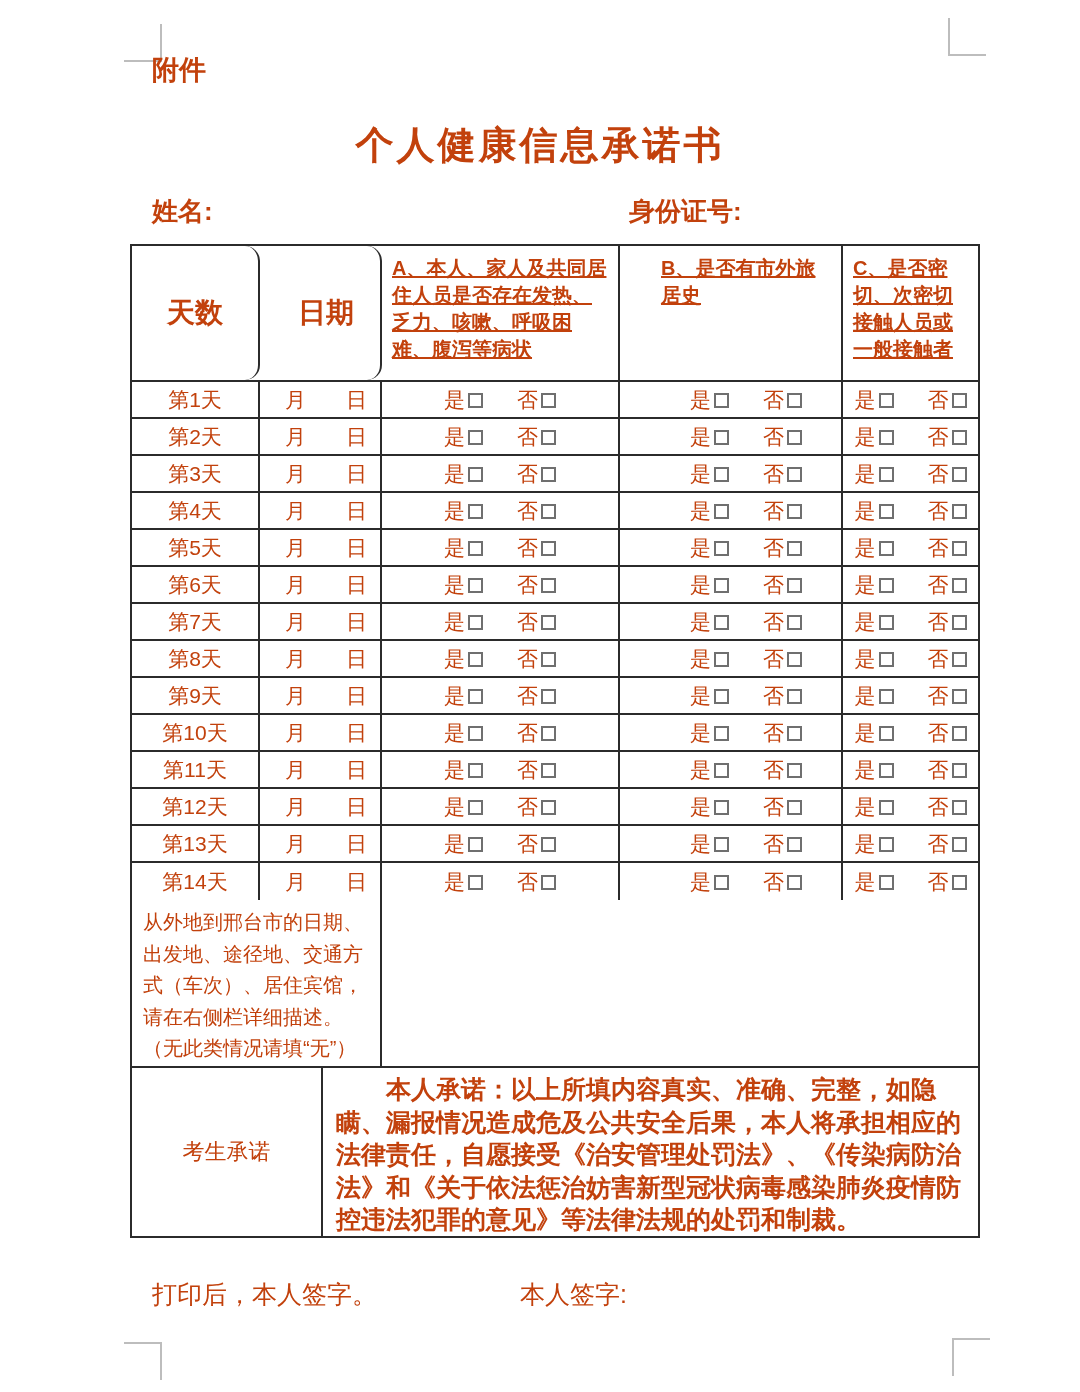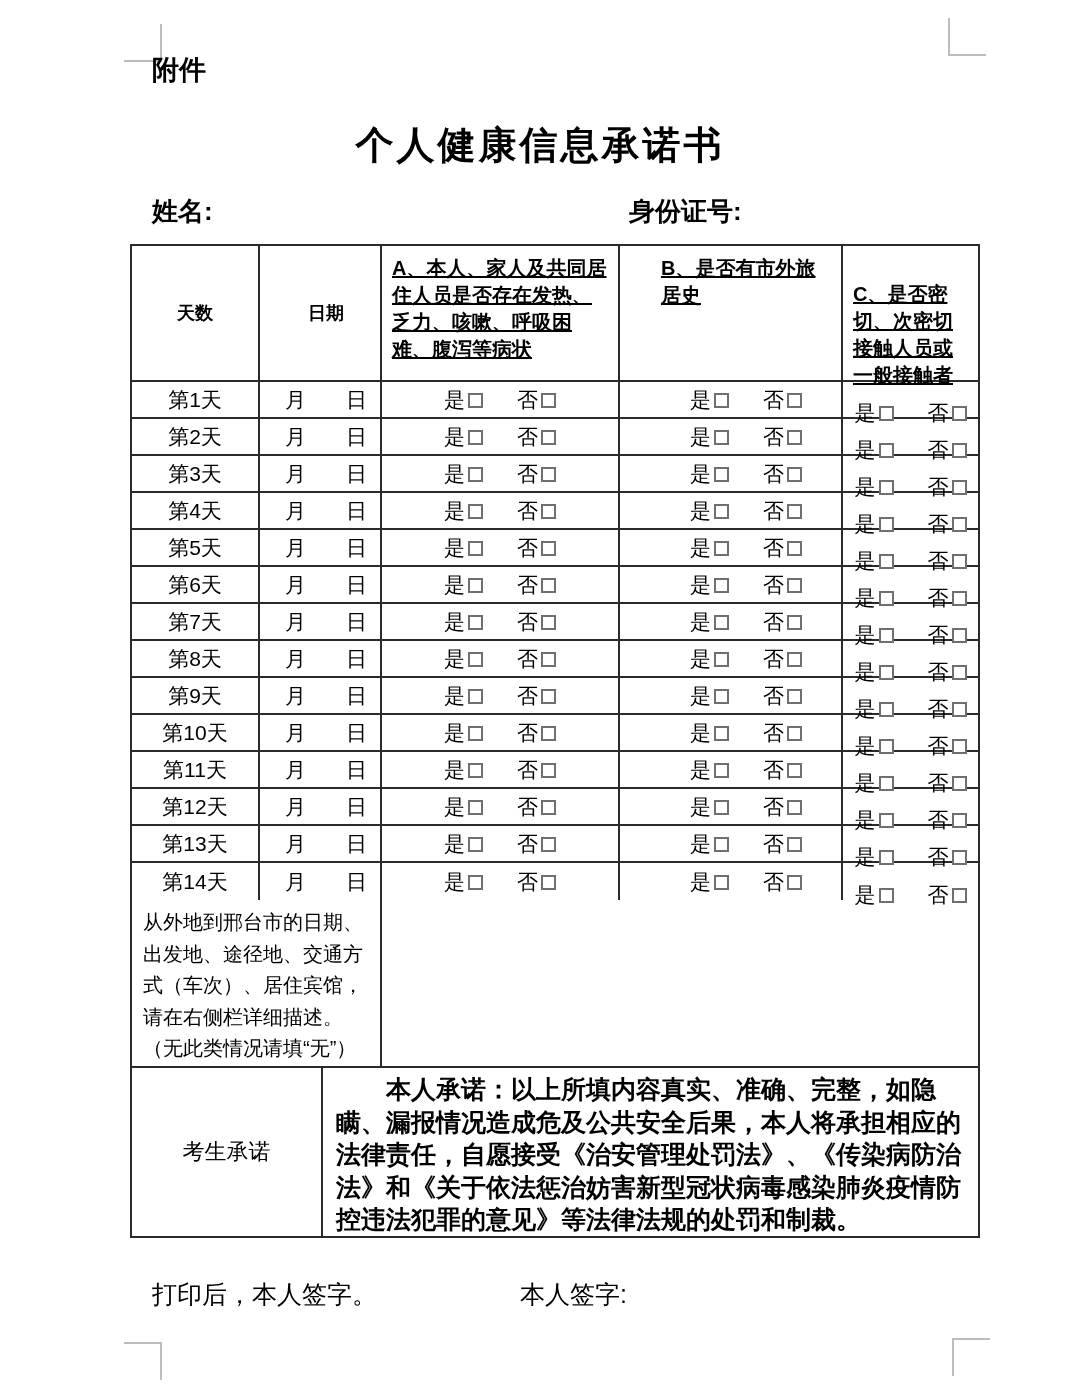--- a/index.html
+++ b/index.html
@@ -1,20 +1,20 @@
 <!DOCTYPE html>
 <html><head>
 <meta charset="utf-8">
 <style>
   * { margin:0; padding:0; box-sizing:border-box; }
   html,body { background:#e9e9e9; }
   body { font-family:"Liberation Sans", sans-serif; }
   .page {
     position:relative; width:1080px; height:1392px;
-    background:#ffffff; color:#000000; overflow:hidden;
+    background:#ffffff; color:#c2410c; overflow:hidden;
     margin:0 auto;
   }
   
   .mark { position:absolute; width:38px; height:38px; }
   .mark.tl { left:124px; top:24px;  border-right:2px solid #bdbdbd; border-bottom:2px solid #bdbdbd; }
   .mark.tr { left:948px; top:18px;  border-left:2px solid #bdbdbd;  border-bottom:2px solid #bdbdbd; }
   .mark.bl { left:124px; top:1342px; border-right:2px solid #bdbdbd; border-top:2px solid #bdbdbd; }
   .mark.br { left:952px; top:1338px; border-left:2px solid #bdbdbd;  border-top:2px solid #bdbdbd; }
 
   .attachment { position:absolute; left:152px; top:52px; font-size:27px; font-weight:bold; }
@@ -27,26 +27,26 @@
 
   
   .doc-table {
     position:absolute; left:130px; top:244px; width:850px;
     border:2px solid #2b2b2b; background:#fff;
   }
   .row { display:flex; border-bottom:2px solid #2b2b2b; }
   .row:last-child { border-bottom:none; }
   .cell { border-right:2px solid #2b2b2b; display:flex; align-items:center; justify-content:center; }
   .cell:last-child { border-right:none; }
-  .c1 { width:128px; } .c2 { width:122px;padding-left:12px; } .c3 { width:238px; } .c4 { width:192px;margin-left:31px; } .c5 { flex:1;margin-top:26px; }
+  .c1 { width:128px; } .c2 { width:122px;padding-left:12px; } .c3 { width:238px; } .c4 { width:192px;margin-left:31px; } .c5 { flex:1; }
 
   .header-row { height:136px; font-weight:bold; font-size:20px; }
   .header-row .hdr-text { justify-content:flex-start; align-items:flex-start;
       padding:9px 10px; line-height:27px; text-align:left; display:block;text-decoration:underline; }
-  .header-row .c1, .header-row .c2 { font-size:18px; }
+  .header-row .c1, .header-row .c2 { font-size:28px;border-radius:15px; }
 
   .day-row { height:37px; font-size:21px; }
   .day-row .date { gap:40px; }
   .choice { gap:34px; }
   .pair { display:inline-flex; align-items:center; gap:3px; white-space:nowrap; }
   .box { width:15px; height:15px; border:2px solid #6f6f6f; display:inline-block; margin-top:2px; background:#fff; }
   .day-rows-host { display:contents; }
 
   .travel-row { height:168px; }
   .travel-row .tlabel { width:250px; font-size:20px; line-height:31.5px;

